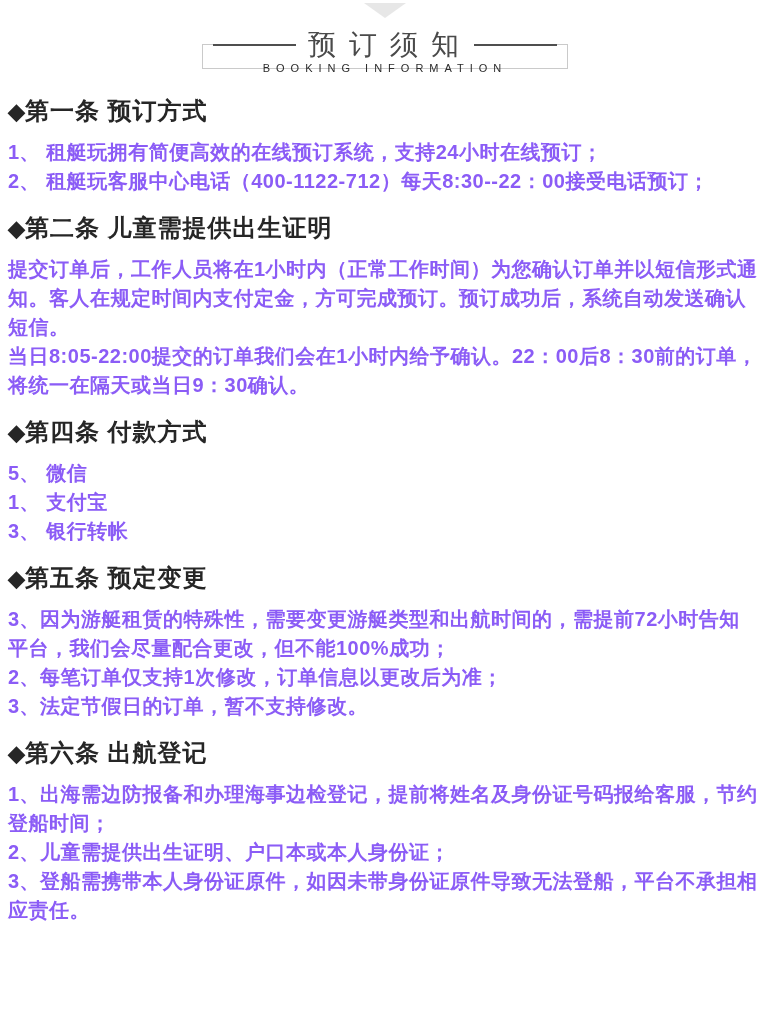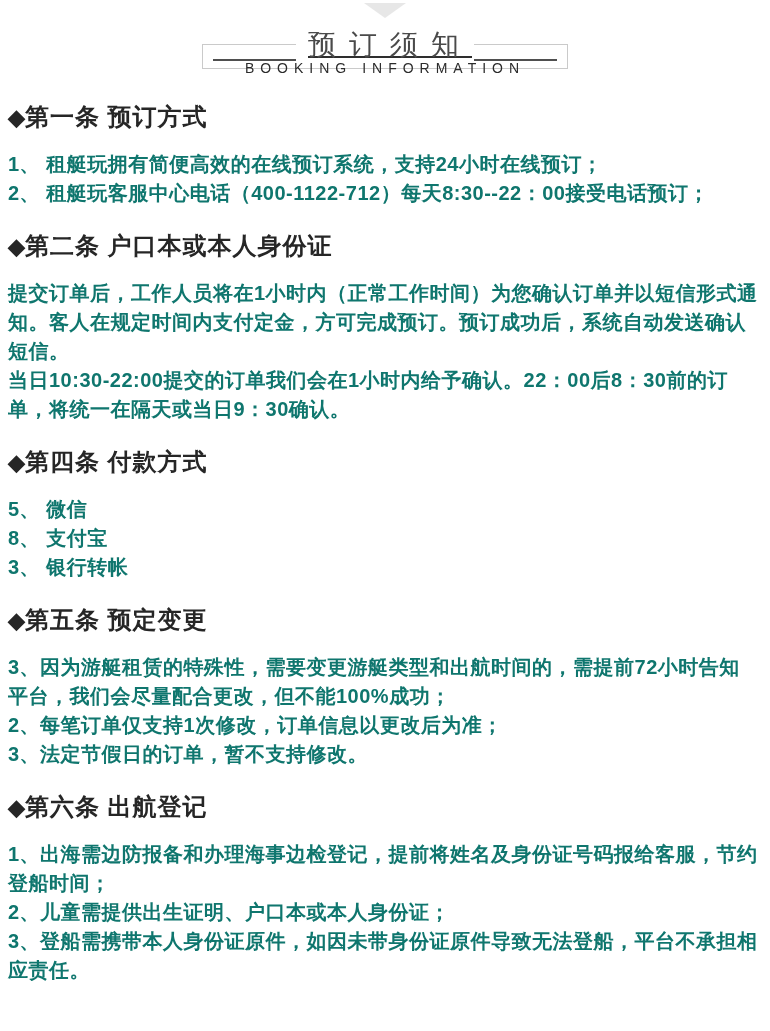--- a/index.html
+++ b/index.html
@@ -26,23 +26,22 @@
     margin: 26px auto 0;
     border: 1px solid #cacaca;
     position: relative;
     box-sizing: border-box;
   }
   .title-row {
     position: absolute;
     left: 0; right: 0; top: -16px;
     height: 32px;
     display: flex;
-    align-items: flex-end;
+    align-items: center;
     justify-content: center;
-    text-decoration: underline;
   }
   .title-dash {
     width: 83px;
     height: 2px;
     background: #4f4f4f;
     flex: 0 0 auto;
   }
   .page-title {
     margin: 0;
     padding: 0 2px 0 12px;
@@ -51,44 +50,44 @@
     font-weight: 400;
     line-height: 32px;
     letter-spacing: 13px;
     color: #4a4a4a;
     white-space: nowrap;
   }
   .page-subtitle {
     position: absolute;
     left: 0; right: 0; bottom: -8px;
     text-align: center;
-    font-size: 14px;
+    font-size: 11px;
     font-weight: 400;
     line-height: 15px;
     letter-spacing: 6px;
     color: #2b2b2b;
     white-space: nowrap;
   }
   
   main { padding: 10px 10px 14px 8px; }
   .section-title {
     margin: 18px 0 12px;
     font-size: 24px;
-    line-height: 40px;
+    line-height: 28px;
     font-weight: 700;
     color: #262626;
     letter-spacing: 1px;
   }
   .diamond { font-size: 22px; letter-spacing: 0; }
   .item, .para {
     margin: 0;
     font-size: 20px;
     line-height: 29px;
     font-weight: 700;
-    color: #0f766e;
+    color: #8b5cf6;
     letter-spacing: 0.5px;
   }
 </style>
 </head>
 <body>
 
 <div class="page">
 
   <div class="triangle-down"></div>
 
@@ -105,32 +104,32 @@
 
   <main>
 
     <section>
       <h2 class="section-title"><span class="diamond">◆</span><span>第一条 预订方式</span></h2>
       <p class="item">1、 租艇玩拥有简便高效的在线预订系统，支持24小时在线预订；</p>
       <p class="item">2、 租艇玩客服中心电话（400-1122-712）每天8:30--22：00接受电话预订；</p>
     </section>
 
     <section>
-      <h2 class="section-title"><span class="diamond">◆</span><span>第二条 户口本或本人身份证</span></h2>
+      <h2 class="section-title"><span class="diamond">◆</span><span>第二条 儿童需提供出生证明</span></h2>
       <p class="para">提交订单后，工作人员将在1小时内（正常工作时间）为您确认订单并以短信形式通知。客人在规定时间内支付定金，方可完成预订。预订成功后，系统自动发送确认短信。</p>
     </section>
 
     <section>
-      <p class="para">当日10:30-22:00提交的订单我们会在1小时内给予确认。22：00后8：30前的订单，将统一在隔天或当日9：30确认。</p>
+      <p class="para">当日8:05-22:00提交的订单我们会在1小时内给予确认。22：00后8：30前的订单，将统一在隔天或当日9：30确认。</p>
     </section>
 
     <section>
       <h2 class="section-title"><span class="diamond">◆</span><span>第四条 付款方式</span></h2>
       <p class="item">5、 微信</p>
-      <p class="item">8、 支付宝</p>
+      <p class="item">1、 支付宝</p>
       <p class="item">3、 银行转帐</p>
     </section>
 
     <section>
       <h2 class="section-title"><span class="diamond">◆</span><span>第五条 预定变更</span></h2>
       <p class="item">3、因为游艇租赁的特殊性，需要变更游艇类型和出航时间的，需提前72小时告知平台，我们会尽量配合更改，但不能100%成功；</p>
       <p class="item">2、每笔订单仅支持1次修改，订单信息以更改后为准；</p>
       <p class="item">3、法定节假日的订单，暂不支持修改。</p>
     </section>
 

